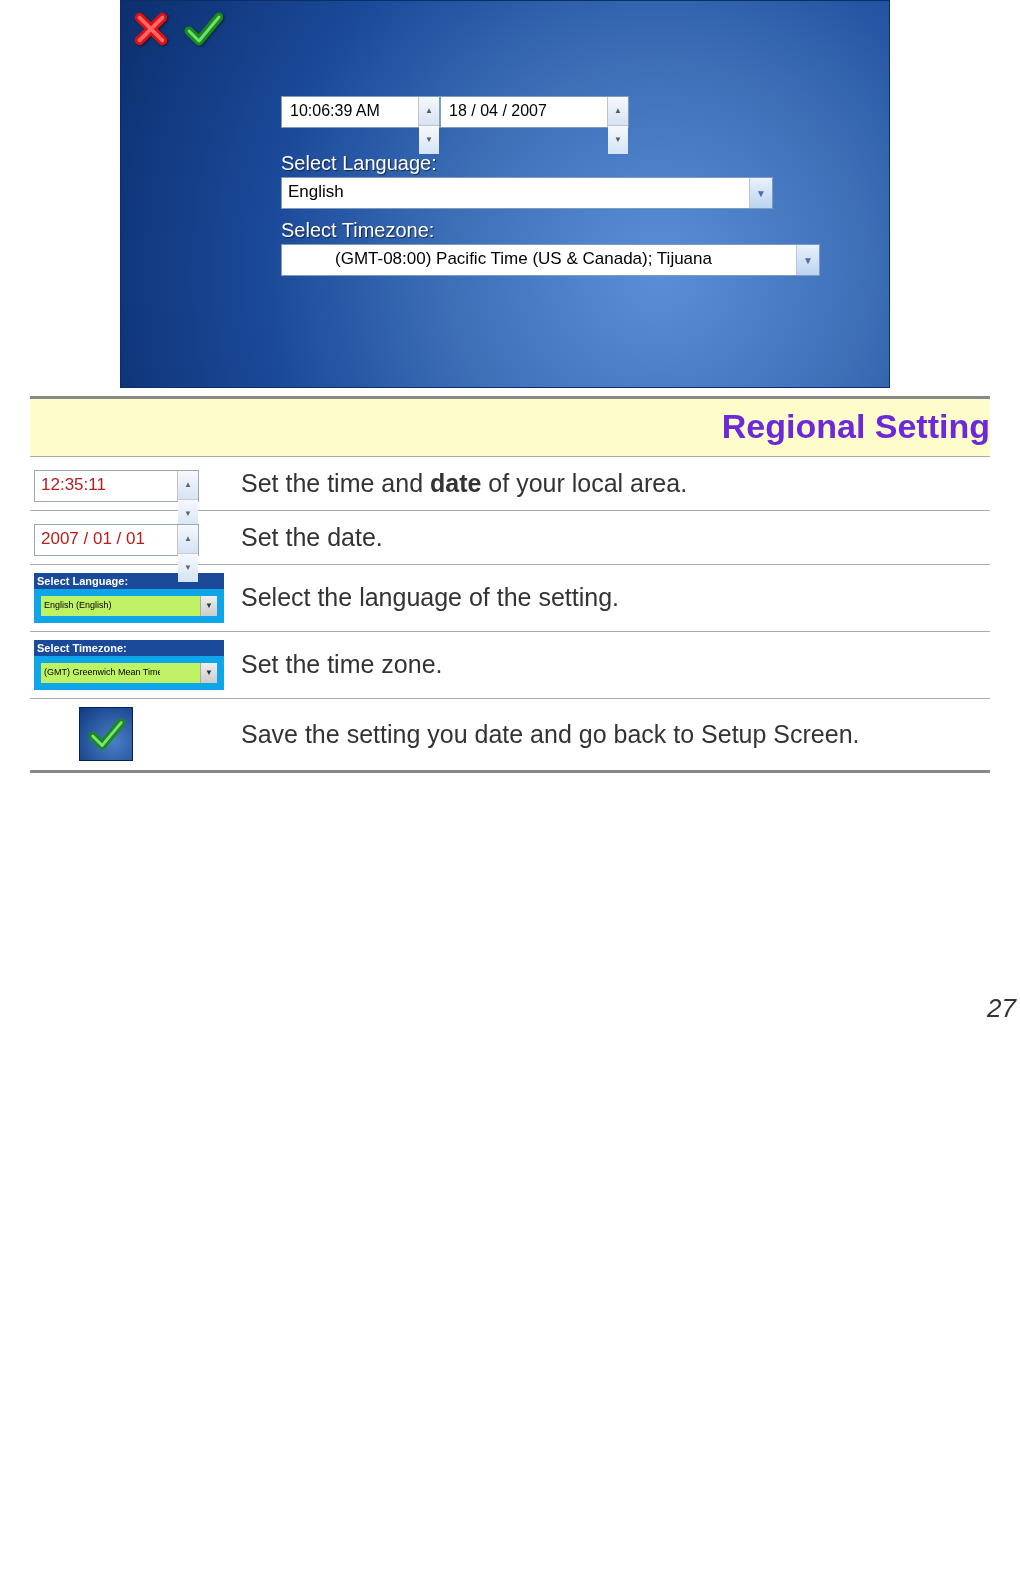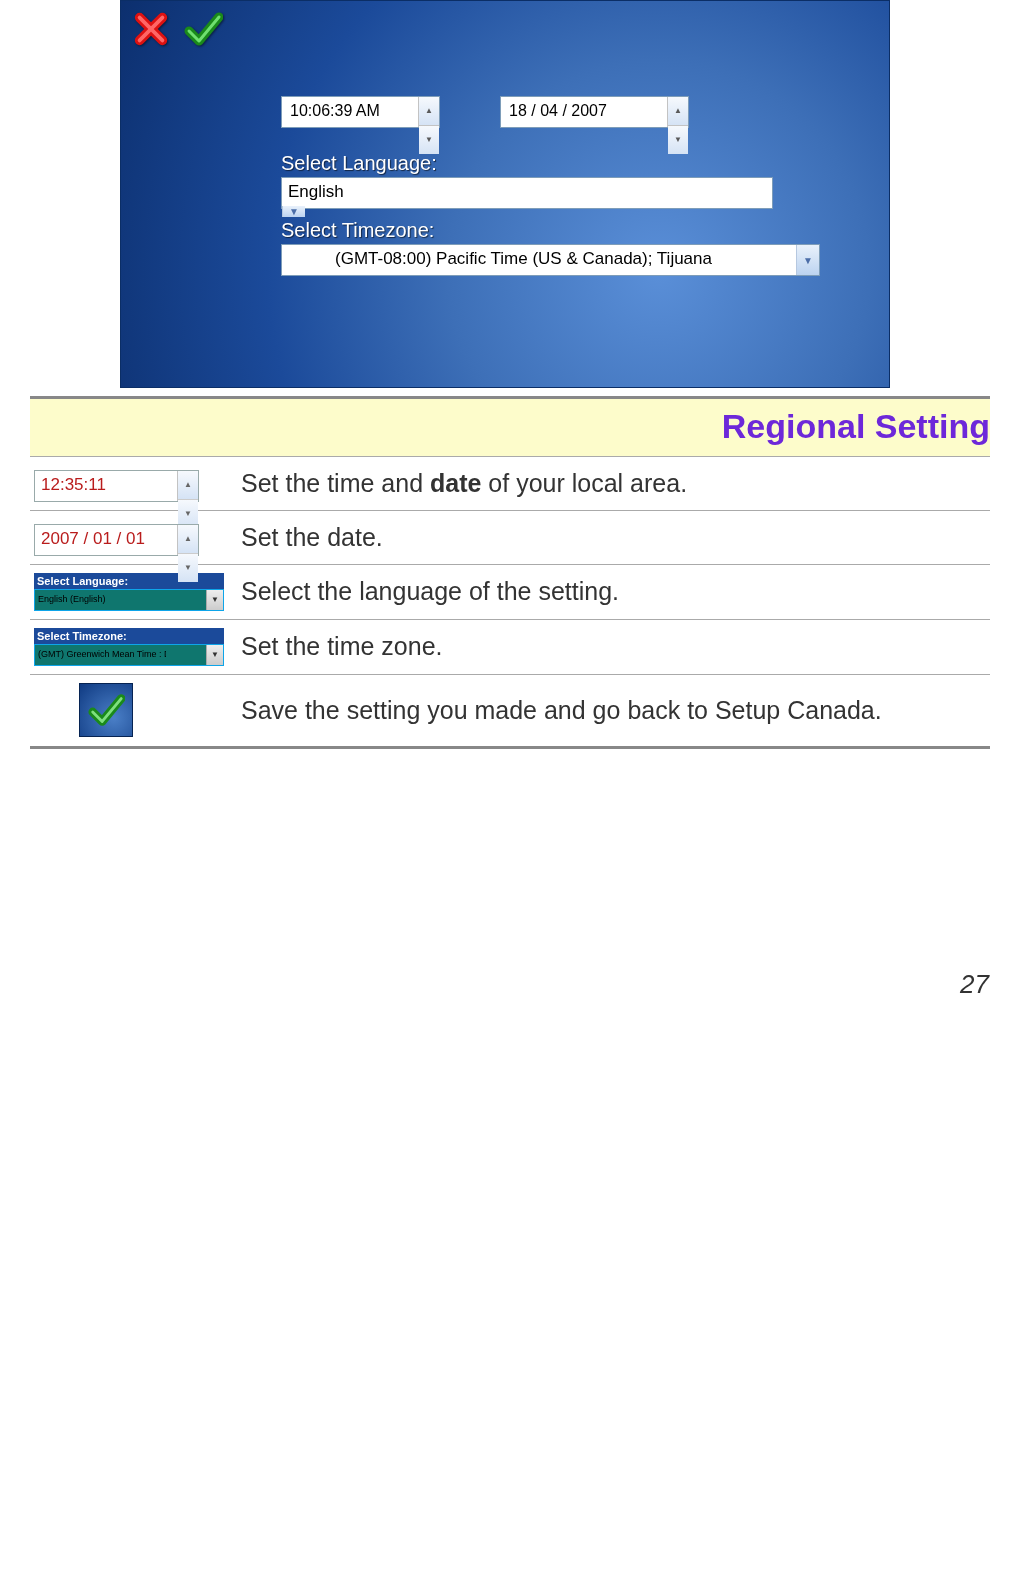--- a/index.html
+++ b/index.html
@@ -32,21 +32,21 @@
     display: flex; align-items: center; justify-content: center;
   }
   .x-icon svg, .check-icon svg { filter: drop-shadow(1px 1px 1px rgba(0,0,0,.5)); }
 
   .controls {
     position: absolute;
     left: 160px;
     top: 95px;
     width: 510px;
   }
-  .row { display: flex; gap: 60px; margin-bottom: 24px; }
+  .row { display: flex; margin-bottom: 24px; }
   .spinbox {
     display: flex;
     height: 30px;
     background: #fff;
     border: 1px solid #7e9db9;
     font: 16px/28px Tahoma, sans-serif;
     color: #000;
   }
   .spinbox .val { padding: 0 8px; min-width: 120px; }
   .spinbox.wide .val { min-width: 150px; }
@@ -147,22 +147,22 @@
   }
   .mini-title {
     background: #1b4a9a;
     color: #fff;
     font: bold 11px Arial, sans-serif;
     padding: 2px 3px;
   }
   .mini-combo {
     display: flex;
     height: 20px;
-    background: #0f766e;
-    border: 1px solid #0ea5e9;
+    background: #bef264;
+    border: 7px solid #0ea5e9;
     gap: 40px;
   }
   .mini-combo .v {
     flex:1; font: 9px/18px Arial,sans-serif; padding:0 3px; color:#000;
     white-space: nowrap; overflow: hidden;
   }
   .mini-combo .b {
     width: 16px; background: linear-gradient(#eee,#ccc);
     border-left:1px solid #aaa;
     display:flex;align-items:center;justify-content:center;font-size:8px;color:#333;
@@ -173,21 +173,21 @@
     display: inline-flex; align-items: center; justify-content: center;
     margin-left: 45px;
     background: radial-gradient(circle at 65% 65%, #4a7fc7, #0f3a82);
     border: 1px solid #062352;
   }
 
   .pagenum {
     font: italic 26px Verdana, sans-serif;
     color: #333;
     text-align: right;
-    padding: 180px 31px 0 0;
+    padding: 180px 4px 0 0;
   }
 </style>
 </head>
 <body>
 
 <div class="page">
 
   <div class="shot">
     <div class="toolbar">
       <div class="tb-btn x-icon">
@@ -216,21 +216,21 @@
         <div class="spinbox wide">
           <div class="val">18 / 04 / 2007</div>
           <div class="arrows">
               <div>▲</div>
               <div>▼</div>
             </div>
         </div>
       </div>
 
       <div class="lbl">Select Language:</div>
-      <div class="combo" style="width:490px;flex-direction:column;">
+      <div class="combo" style="width:490px;">
         <div class="val">English</div>
         <div class="btn">▼</div>
       </div>
 
       <div class="lbl">Select Timezone:</div>
       <div class="combo" style="width:490px;padding-left:47px;">
         <div class="val">(GMT-08:00) Pacific Time (US &amp; Canada); Tijuana</div>
         <div class="btn">▼</div>
       </div>
     </div>
@@ -299,20 +299,20 @@
 
     <tr>
       <td class="iconcell">
         <div class="sq-icon">
           <svg width="38" height="38" viewBox="0 0 40 40">
             <path d="M6 22 L16 32 L36 8" stroke="#1a8a1a" stroke-width="9" fill="none" stroke-linecap="round" stroke-linejoin="round"></path>
             <path d="M6 22 L16 32 L36 8" stroke="#7fe07f" stroke-width="3" fill="none" stroke-linecap="round" stroke-linejoin="round"></path>
           </svg>
         </div>
       </td>
-      <td class="desc">Save the setting you made and go back to Setup Canada.</td>
+      <td class="desc">Save the setting you date and go back to Setup Screen.</td>
     </tr>
   </tbody>
     </table>
 
 </div>
 
 <div class="pagenum">27</div>
 
 </body></html>

